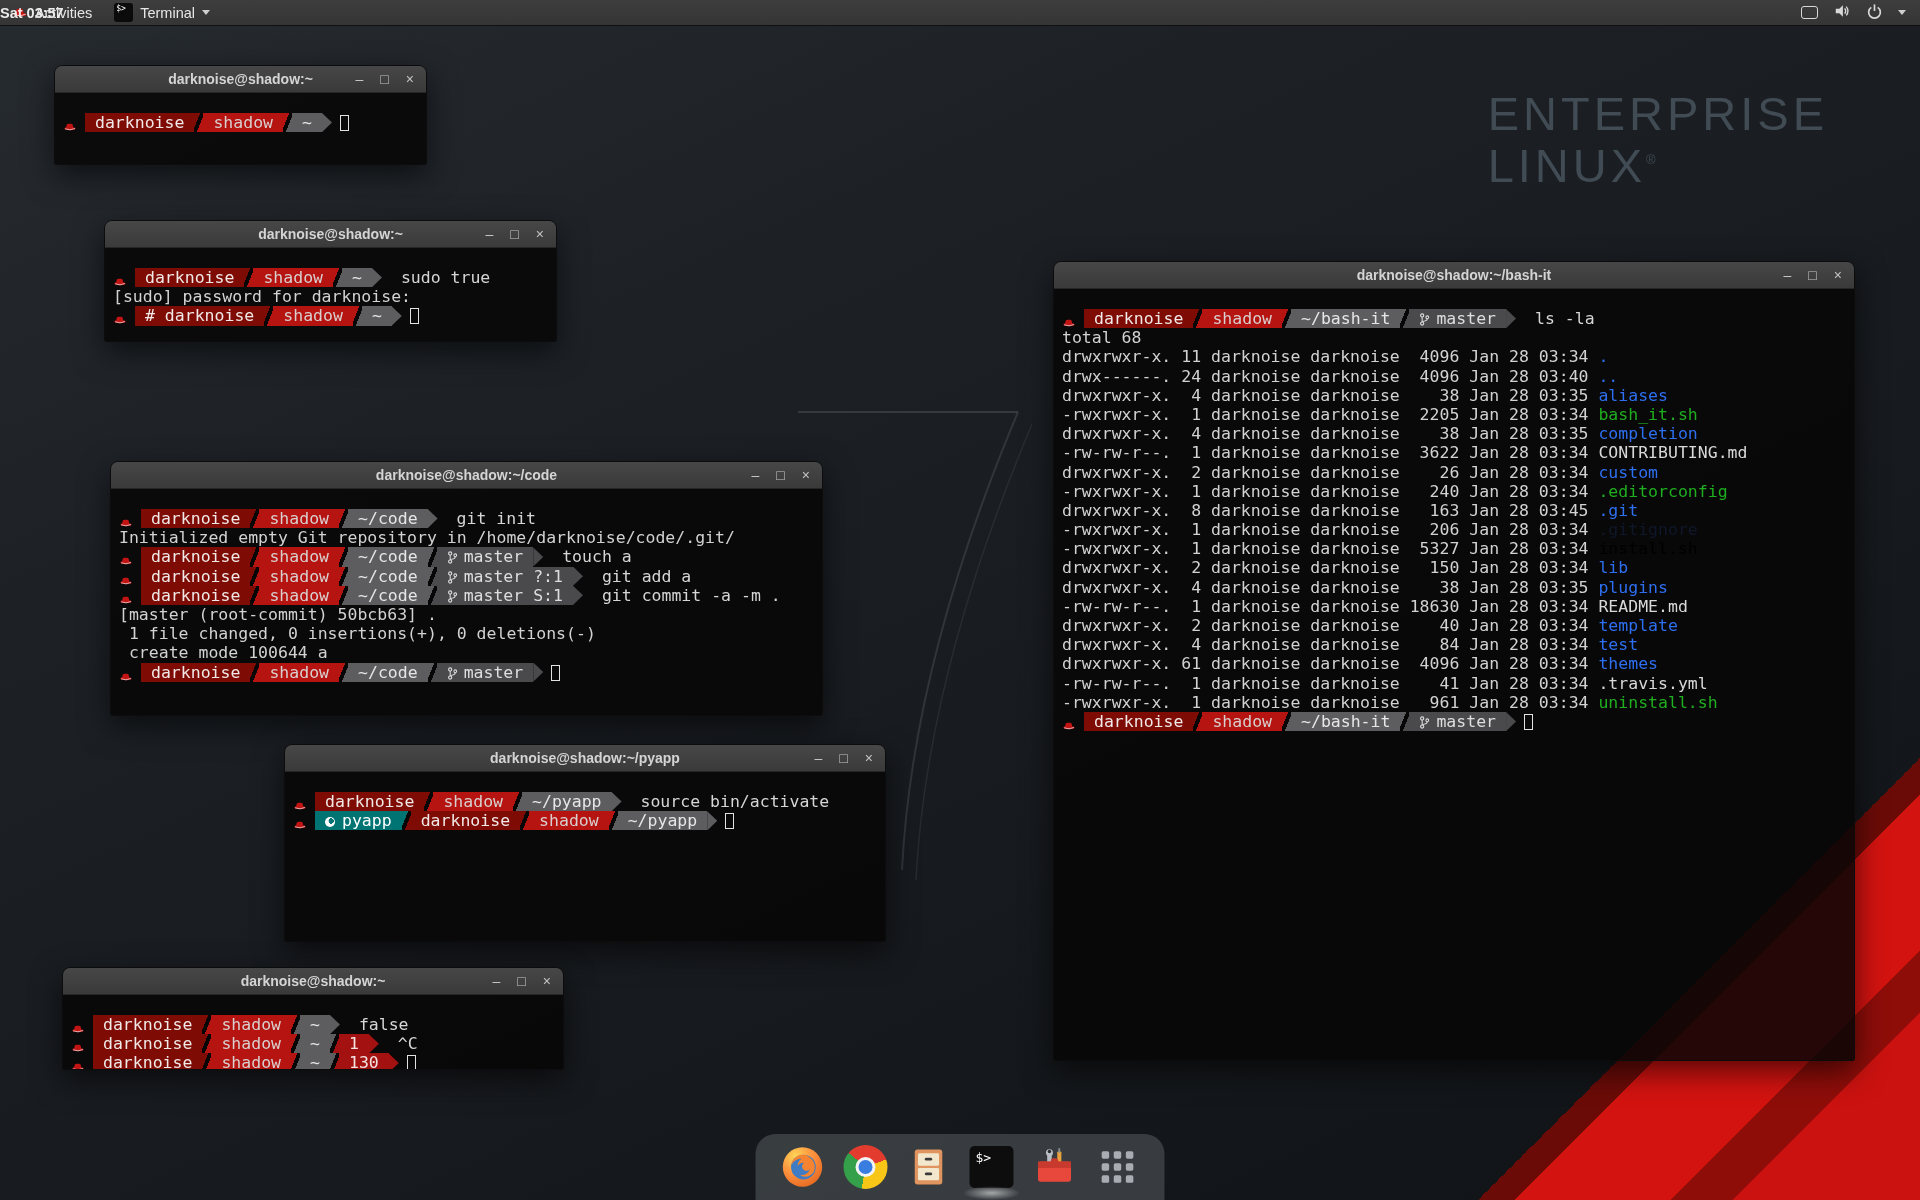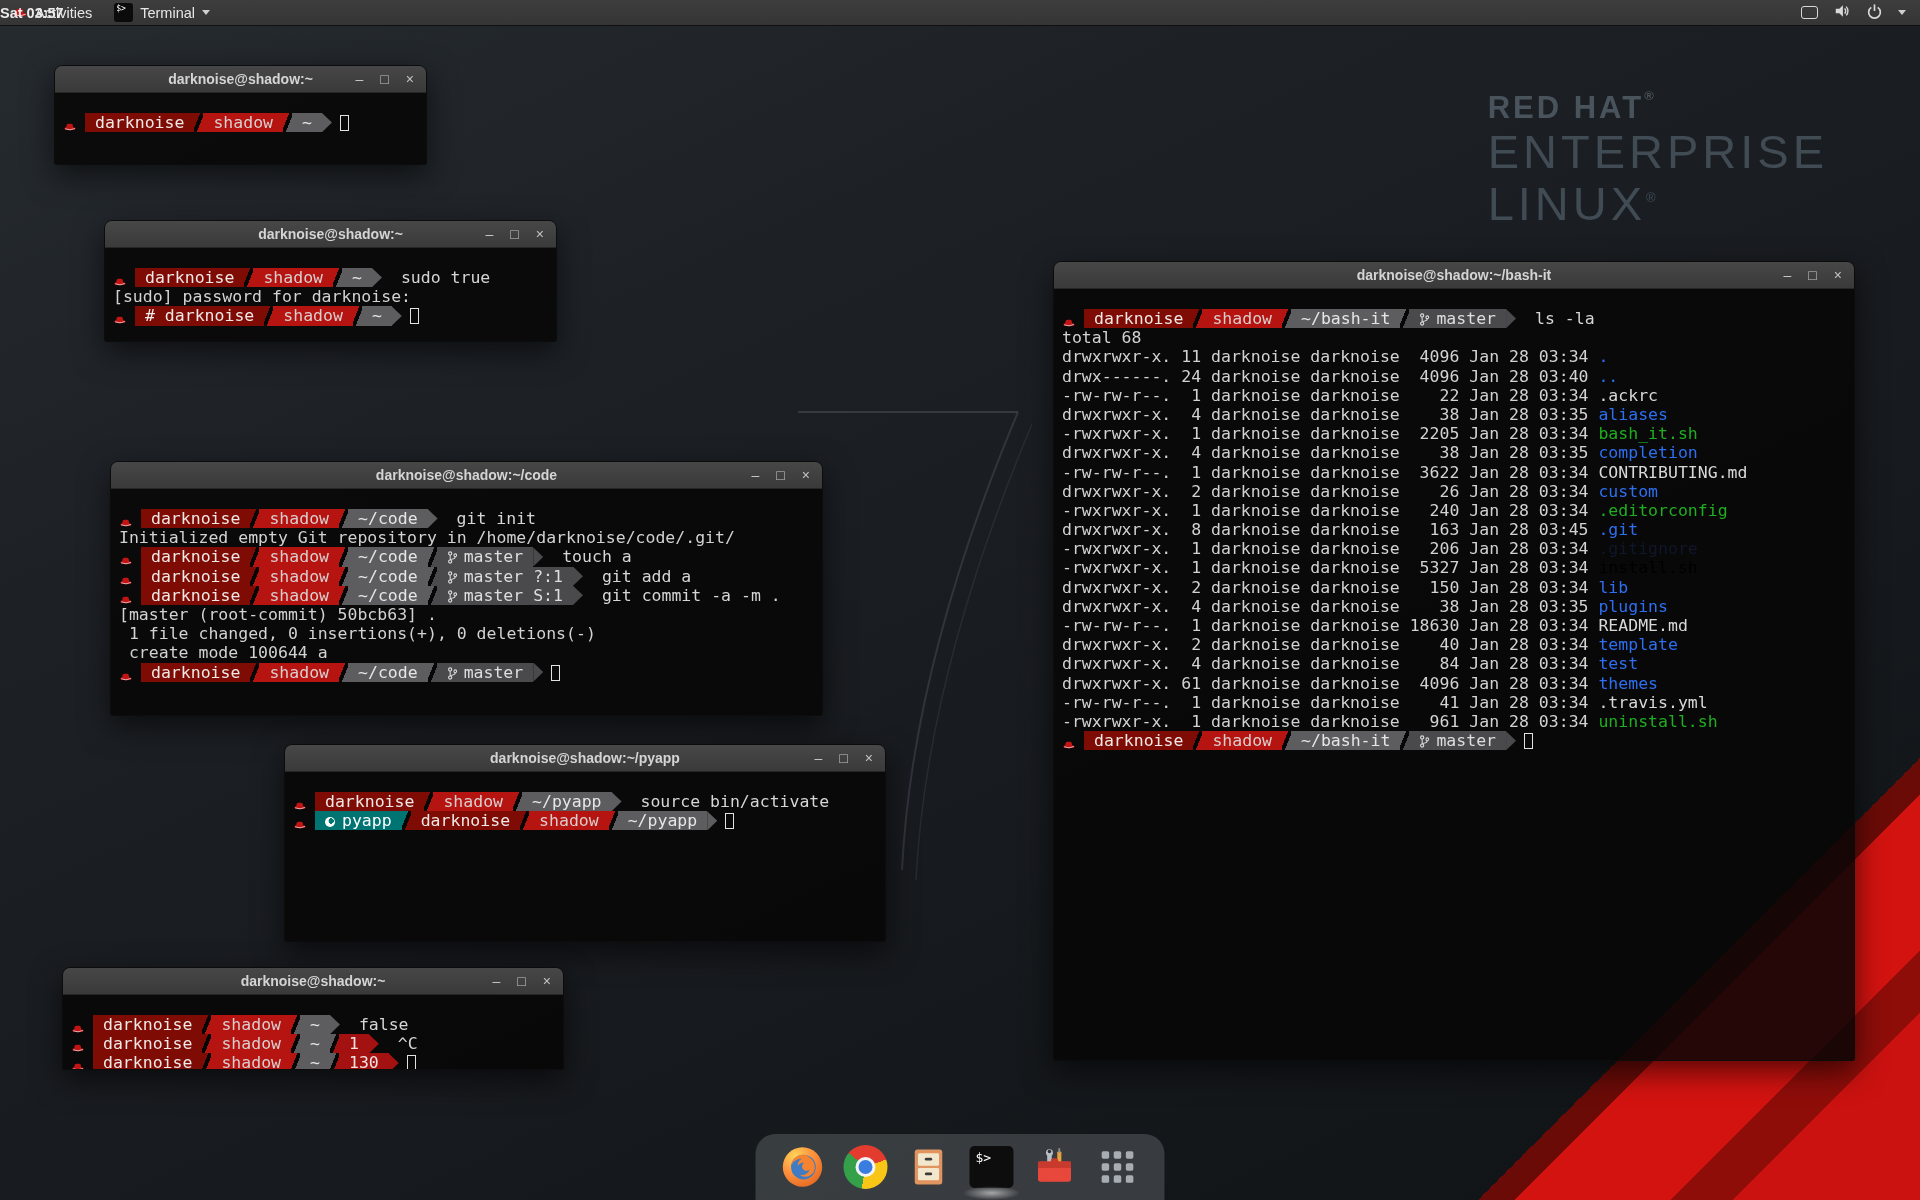--- a/index.html
+++ b/index.html
@@ -80,21 +80,20 @@
   .chrome-outer { width:44px; height:44px; border-radius:50%;
     background:conic-gradient(from -50deg,#e33b2e 0 120deg,#f7c617 120deg 240deg,#34a04a 240deg 360deg);
     display:flex; align-items:center; justify-content:center; }
   .chrome-white { width:20px; height:20px; border-radius:50%; background:#f4f4f4; display:flex; align-items:center; justify-content:center; }
   .chrome-blue { width:14px; height:14px; border-radius:50%; background:#3a7de0; }
 </style>
 </head>
 <body>
 
 <div class="brand">
-  <div class="b1"><span>RED HAT</span><sup>®</sup></div>
   <div class="b2"><span>ENTERPRISE</span></div>
   <div class="b3"><span>LINUX</span><sup>®</sup></div>
 </div>
 
 <svg class="wall-lines" width="520" height="500">
   <path d="M 198 32 H 418" stroke="#3f464d" stroke-width="2" fill="none" opacity="0.7"></path>
   <path d="M 418 32 C 360 170 310 330 302 490" stroke="#3f464d" stroke-width="2" fill="none" opacity="0.6"></path>
   <path d="M 432 44 C 374 182 324 342 316 500" stroke="#3a4046" stroke-width="1.5" fill="none" opacity="0.45"></path>
 </svg>
 
@@ -294,21 +293,20 @@
             <path d="M3 10.3 Q10 13.4 17 9.9" stroke="#eee" stroke-width="1" fill="none"></path>
           </svg></span><span class="seg" style="background: rgb(126, 11, 4); color: rgb(240, 233, 231);">darknoise</span><span class="slash" style="background: linear-gradient(112deg, rgb(126, 11, 4) 0px, rgb(126, 11, 4) calc(50% - 2px), rgb(7, 6, 6) calc(50% - 2px), rgb(7, 6, 6) calc(50% + 2px), rgb(181, 20, 17) calc(50% + 2px), rgb(181, 20, 17) 100%);"></span><span class="seg" style="background: rgb(181, 20, 17); color: rgb(216, 207, 206);">shadow</span><span class="slash" style="background: linear-gradient(112deg, rgb(181, 20, 17) 0px, rgb(181, 20, 17) calc(50% - 2px), rgb(7, 6, 6) calc(50% - 2px), rgb(7, 6, 6) calc(50% + 2px), rgb(93, 93, 96) calc(50% + 2px), rgb(93, 93, 96) 100%);"></span><span class="seg" style="background: rgb(93, 93, 96); color: rgb(230, 230, 230);">~/bash-it</span><span class="slash" style="background: linear-gradient(112deg, rgb(93, 93, 96) 0px, rgb(93, 93, 96) calc(50% - 2px), rgb(7, 6, 6) calc(50% - 2px), rgb(7, 6, 6) calc(50% + 2px), rgb(74, 74, 77) calc(50% + 2px), rgb(74, 74, 77) 100%);"></span><span class="seg" style="background: rgb(74, 74, 77); color: rgb(222, 222, 222);"><svg width="11" height="13" viewBox="0 0 10 14" style="margin-right:6px;vertical-align:-2px">
             <circle cx="2.5" cy="2.6" r="1.7" fill="none" stroke="#ddd" stroke-width="1.2"></circle>
             <circle cx="2.5" cy="11.4" r="1.7" fill="none" stroke="#ddd" stroke-width="1.2"></circle>
             <circle cx="8" cy="4.6" r="1.5" fill="none" stroke="#ddd" stroke-width="1.1"></circle>
             <path d="M2.5 4.4 L2.5 9.6 M8 6.2 Q8 8.6 2.5 9.2" fill="none" stroke="#ddd" stroke-width="1.1"></path>
           </svg>master</span><span class="cap" style="background: rgb(74, 74, 77);"></span><span class="cmd"> ls -la</span></div>
       <div class="tline out">total 68</div>
       <div class="tline out">drwxrwxr-x. 11 darknoise darknoise  4096 Jan 28 03:34 <span class="" style="color: rgb(45, 111, 240);">.</span></div>
       <div class="tline out">drwx------. 24 darknoise darknoise  4096 Jan 28 03:40 <span class="" style="color: rgb(45, 111, 240);">..</span></div>
-      <div class="tline out">-rw-rw-r--.  1 darknoise darknoise    22 Jan 28 03:34 <span class="" style="color: rgb(216, 216, 216);">.ackrc</span></div>
       <div class="tline out">drwxrwxr-x.  4 darknoise darknoise    38 Jan 28 03:35 <span class="" style="color: rgb(45, 111, 240);">aliases</span></div>
       <div class="tline out">-rwxrwxr-x.  1 darknoise darknoise  2205 Jan 28 03:34 <span class="" style="color: rgb(31, 174, 31);">bash_it.sh</span></div>
       <div class="tline out">drwxrwxr-x.  4 darknoise darknoise    38 Jan 28 03:35 <span class="" style="color: rgb(45, 111, 240);">completion</span></div>
       <div class="tline out">-rw-rw-r--.  1 darknoise darknoise  3622 Jan 28 03:34 <span class="" style="color: rgb(216, 216, 216); margin-top: 44px;">CONTRIBUTING.md</span></div>
       <div class="tline out">drwxrwxr-x.  2 darknoise darknoise    26 Jan 28 03:34 <span class="" style="color: rgb(45, 111, 240);">custom</span></div>
       <div class="tline out">-rwxrwxr-x.  1 darknoise darknoise   240 Jan 28 03:34 <span class="" style="color: rgb(31, 174, 31);">.editorconfig</span></div>
       <div class="tline out">drwxrwxr-x.  8 darknoise darknoise   163 Jan 28 03:45 <span class="" style="color: rgb(45, 111, 240);">.git</span></div>
       <div class="tline out">-rwxrwxr-x.  1 darknoise darknoise   206 Jan 28 03:34 <span class="" style="color: #0f172a;">.gitignore</span></div>
       <div class="tline out">-rwxrwxr-x.  1 darknoise darknoise  5327 Jan 28 03:34 <span class="" style="color: #000000;">install.sh</span></div>
       <div class="tline out">drwxrwxr-x.  2 darknoise darknoise   150 Jan 28 03:34 <span class="" style="color: rgb(45, 111, 240);">lib</span></div>

